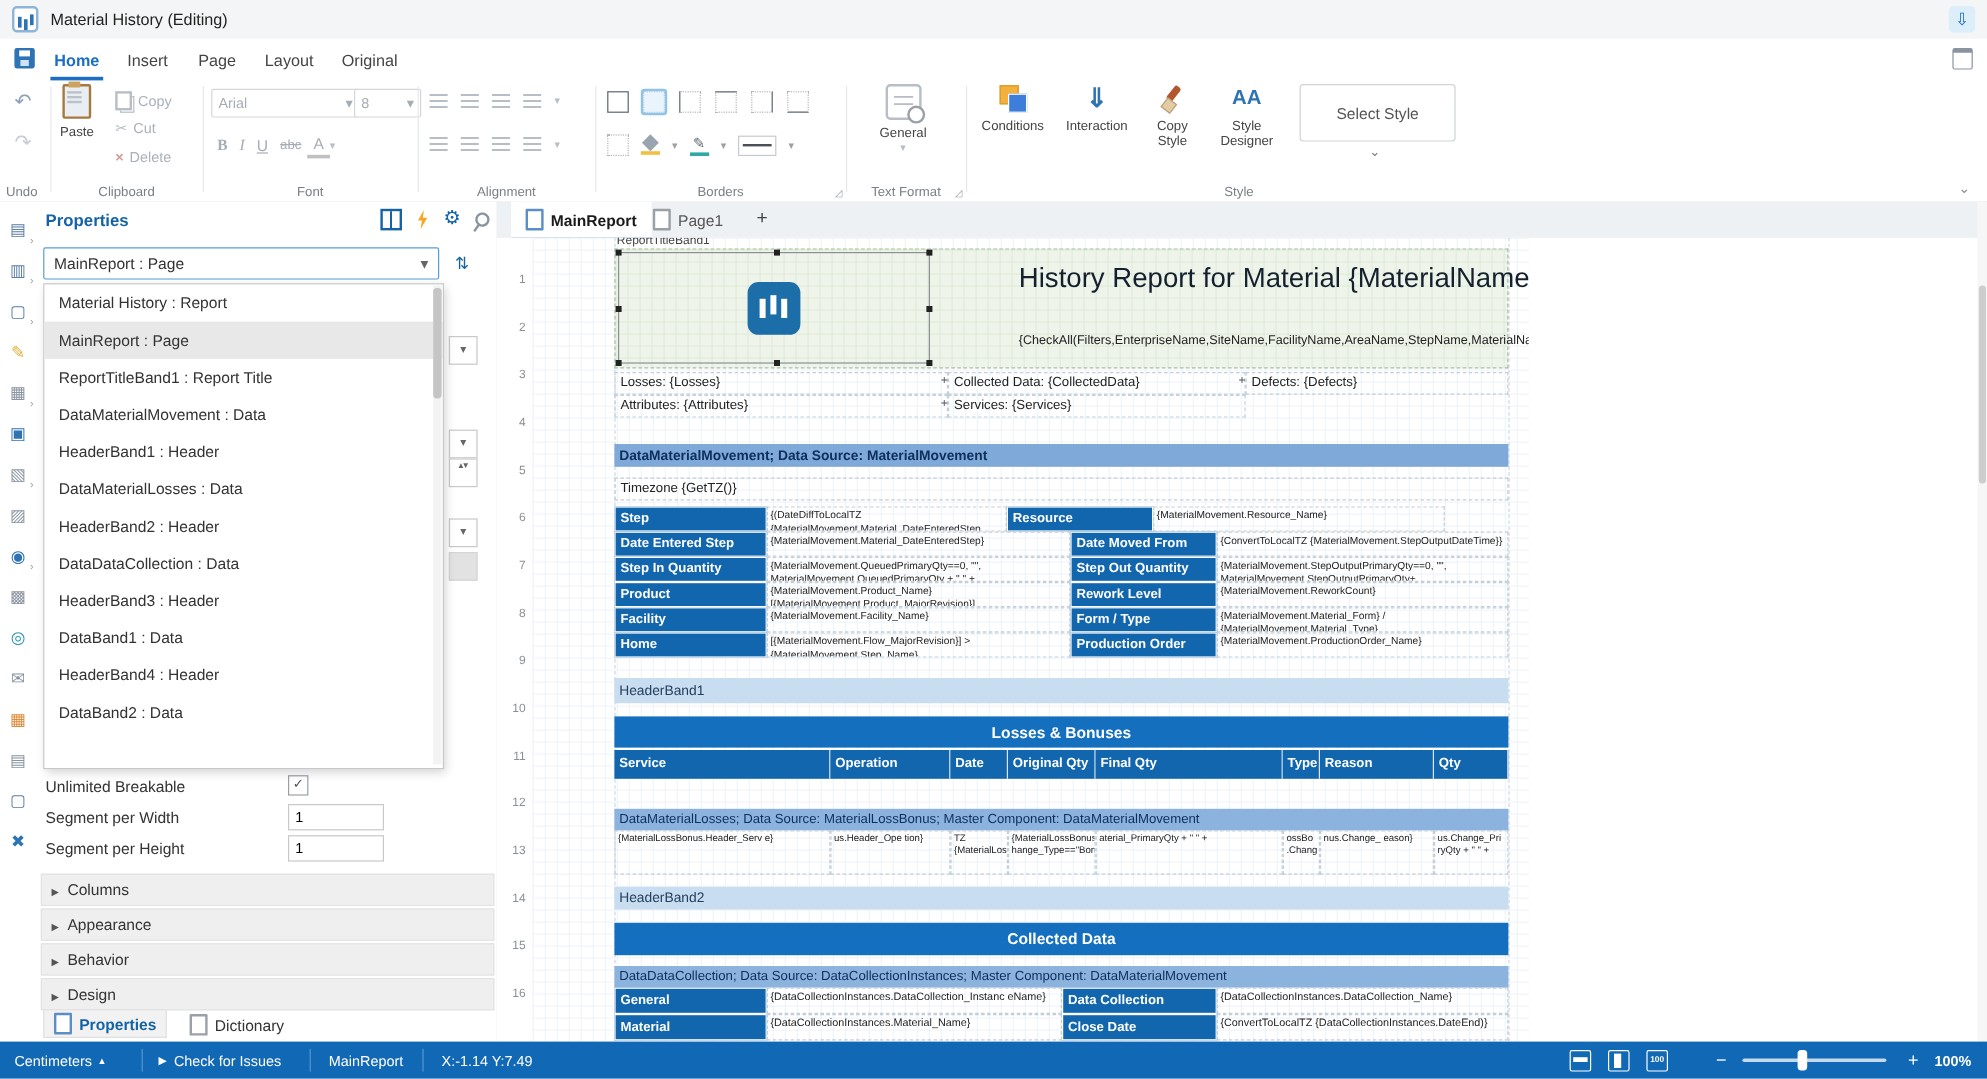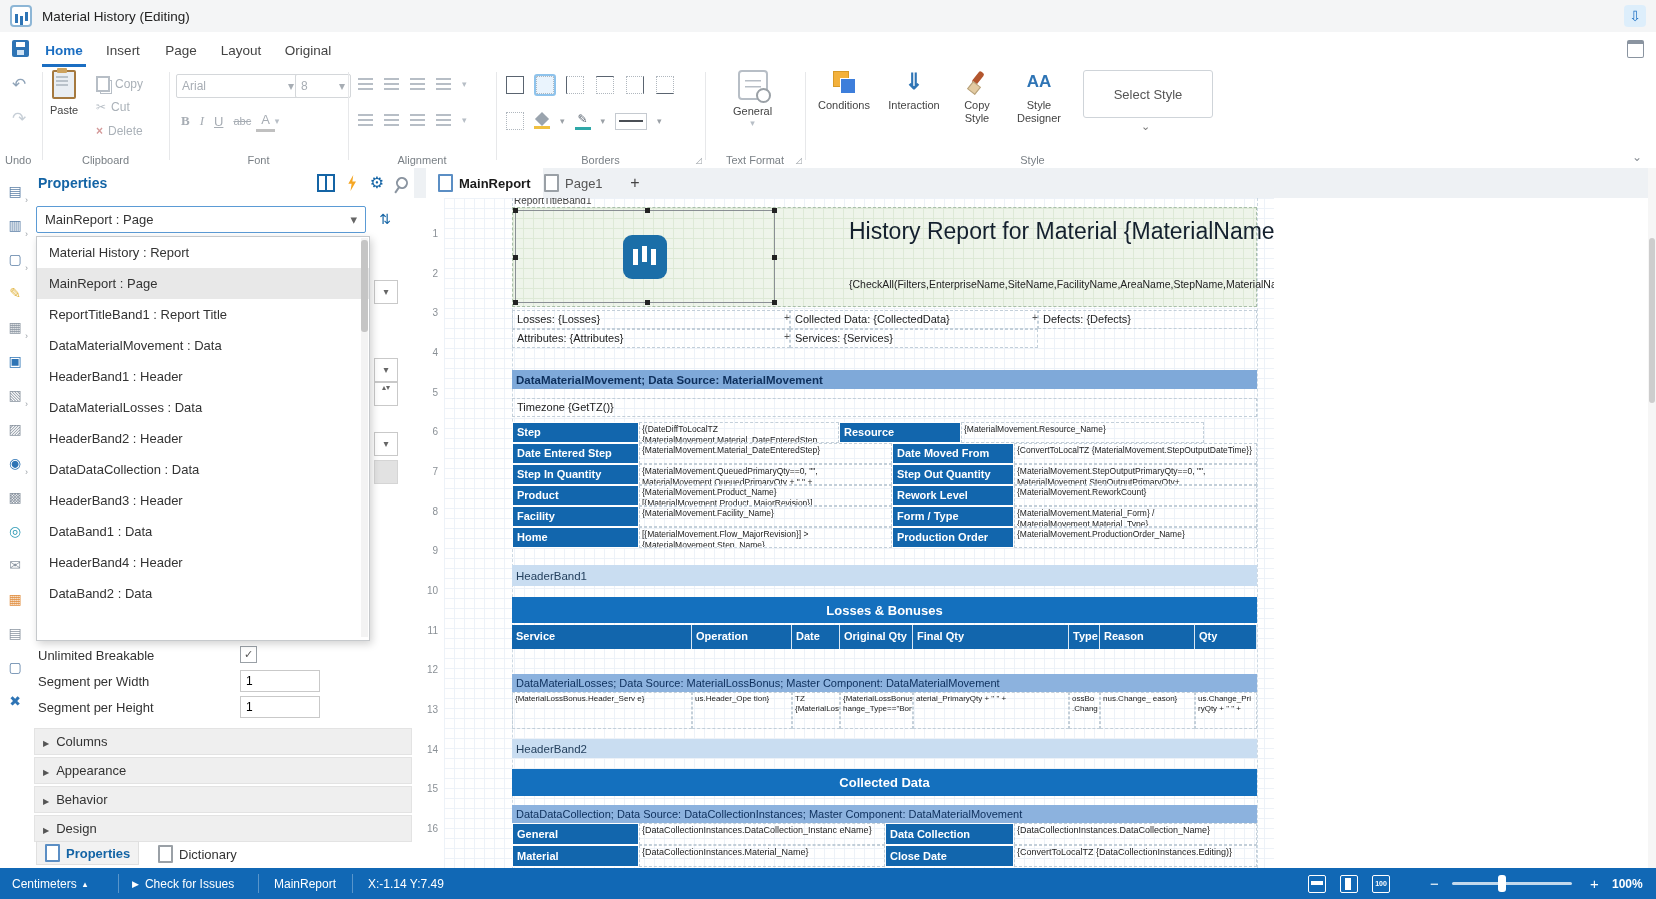--- a/index.html
+++ b/index.html
@@ -569,21 +569,21 @@
       <div class="crow" style="top:625px;height:22px">
         <div class="mlabel" style="width:127px;padding-top:4px">General</div>
         <div class="mval" style="width:246px;font-size:9px">{DataCollectionInstances.DataCollection_Instanc eName}</div>
         <div class="mlabel" style="width:129px;padding-top:4px">Data Collection</div>
         <div class="mval" style="width:243px;font-size:9px">{DataCollectionInstances.DataCollection_Name}</div>
       </div>
       <div class="crow" style="top:647px;height:22px">
         <div class="mlabel" style="width:127px;padding-top:4px">Material</div>
         <div class="mval" style="width:246px;font-size:9px">{DataCollectionInstances.Material_Name}</div>
         <div class="mlabel" style="width:129px;padding-top:4px">Close Date</div>
-        <div class="mval" style="width:243px;font-size:9px">{ConvertToLocalTZ {DataCollectionInstances.Editing)}</div>
+        <div class="mval" style="width:243px;font-size:9px">{ConvertToLocalTZ {DataCollectionInstances.DateEnd)}</div>
       </div>
     </div>
   </div>
 </div>
 
 <div class="vscroll">
   <div class="vthumb"></div>
 </div>
 
 <div class="statusbar">

